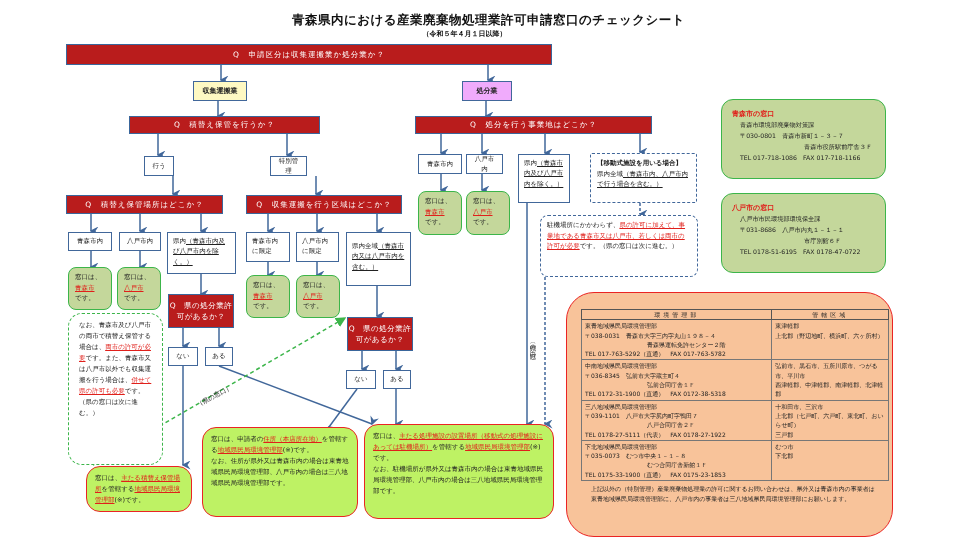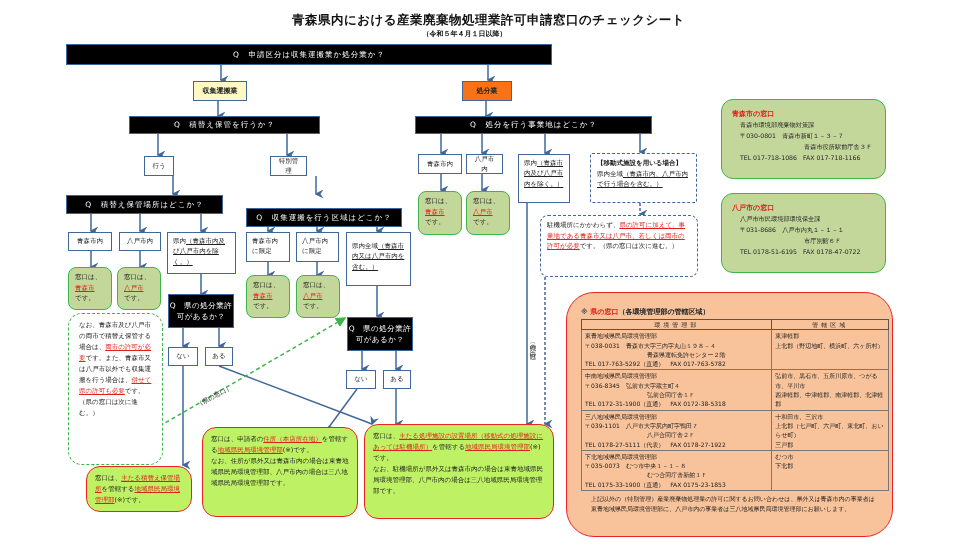--- a/index.html
+++ b/index.html
@@ -1,33 +1,33 @@
 <!DOCTYPE html>
 <html><head>
 <meta charset="utf-8">
 <style>
   html, body { margin:0; padding:0; background:#ffffff; }
   body { width:977px; height:549px; position:relative; overflow:hidden;
          font-family:"DejaVu Sans", sans-serif; color:#222; }
   .abs { position:absolute; box-sizing:border-box; }
   #title { left:0; width:977px; top:12px; text-align:center; font-size:12.5px; font-weight:bold; color:#111; letter-spacing:0.5px; }
   #subtitle { left:0; width:914px; top:29px; text-align:center; font-size:7px; font-weight:bold; color:#111;padding-left:15px; }
-  .qbar { background:#000000; color:#fff; border:1.5px solid #3a669b; font-size:7.5px;
+  .qbar { background:#b91c1c; color:#fff; border:1.5px solid #3a669b; font-size:7.5px;
           display:flex; align-items:center; justify-content:center; text-align:center; letter-spacing:1px; line-height:1.5; }
   .box { background:#fff; border:1.5px solid #41679a; font-size:6.5px; padding:3px 5px; line-height:1.6; }
   .box.center { display:flex; align-items:center; justify-content:center; text-align:center; }
   .u { text-decoration:underline; }
   .red { color:#e0201b; text-decoration:underline; }
   .redplain { color:#e0201b; }
   .green { background:#c4d79b; border:1.6px solid #3cb54a; border-radius:8px; font-size:6.5px; line-height:1.65; padding:4px 6px; }
   .orange { background:#bef264; border:1.6px solid #ea2424; border-radius:14px; font-size:6.5px; line-height:1.7; padding:6px 8px; }
   .dashblue { border:1.5px dashed #41679a; border-radius:8px; background:#fff; font-size:6.5px; line-height:1.65; padding:4px 6px; }
   .dashgreen { border:1.6px dashed #3cb54a; border-radius:14px; background:#fff; font-size:6.5px; line-height:1.7; padding:6px 10px; }
   #cat-collect { background:#fef9c3; border:1.5px solid #41679a; font-size:7px; font-weight:bold; display:flex; align-items:center; justify-content:center; }
-  #cat-dispose { background:#f97316; border:1.5px solid #41679a; font-size:7px; font-weight:bold; display:flex; align-items:center; justify-content:center; }
+  #cat-dispose { background:#f0abfc; border:1.5px solid #41679a; font-size:7px; font-weight:bold; display:flex; align-items:center; justify-content:center; }
   .office { background:#c4d79b; border:1.6px solid #3cb54a; border-radius:12px; font-size:6.2px; line-height:1.75; padding:8px 10px; }
   .office .oh { color:#e0201b; font-weight:bold; font-size:7px; }
   .office .ol { padding-left:8px; }
   .office .ol2 { padding-left:72px; }
   #pref-panel { background:#f8c39a; border:1.6px solid #ea2424; border-radius:28px; left:566px; top:292px; width:327px; height:245px; padding:14px 12px 0 14px; }
   #pref-head { font-size:7px; font-weight:bold; }
   #pref-table { border-collapse:collapse; width:308px; margin-top:2px; font-size:6px; line-height:1.55; border:1.5px solid #555; }
   #pref-table th { font-weight:normal; border:1px solid #555; padding:0 3px; letter-spacing:3px; }
   #pref-table td { border:1px solid #777; padding:1px 3px; vertical-align:top; }
   #pref-note { font-size:6px; line-height:1.7; padding:3px 4px 0 10px; }
@@ -95,21 +95,21 @@
 
 <div class="abs qbar" style="left:66px;top:44px;width:486px;height:21px;">Q　申請区分は収集運搬業か処分業か？</div>
 <div id="cat-collect" class="abs" style="left:193px;top:81px;width:54px;height:20px;">収集運搬業</div>
 <div id="cat-dispose" class="abs" style="left:462px;top:81px;width:50px;height:20px;">処分業</div>
 
 <div class="abs qbar" style="left:129px;top:116px;width:191px;height:18px;">Q　積替え保管を行うか？</div>
 <div class="abs box center" style="left:144px;top:156px;width:30px;height:20px;">行う</div>
 <div class="abs box center" style="left:270px;top:156px;width:37px;height:20px;">特別管理</div>
 
 <div class="abs qbar" style="left:66px;top:195px;width:157px;height:19px;">Q　積替え保管場所はどこか？</div>
-<div class="abs qbar" style="left:246px;top:208px;width:156px;height:19px;">Q　収集運搬を行う区域はどこか？</div>
+<div class="abs qbar" style="left:246px;top:195px;width:156px;height:19px;">Q　収集運搬を行う区域はどこか？</div>
 
 <div class="abs box center" style="left:68px;top:232px;width:44px;height:19px;">青森市内</div>
 <div class="abs box center" style="left:119px;top:232px;width:42px;height:19px;">八戸市内</div>
 <div class="abs box" style="left:167px;top:232px;width:69px;height:42px;">
   <span>県内</span><span class="u">（青森市内及び八戸市内を除く。）</span>
 </div>
 
 <div class="abs box" style="left:246px;top:232px;width:44px;height:30px;">青森市内に限定</div>
 <div class="abs box" style="left:296px;top:232px;width:43px;height:30px;">八戸市内に限定</div>
 <div class="abs box" style="left:346px;top:232px;width:65px;height:54px;padding-top:8px;">
@@ -199,24 +199,20 @@
 </div>
 <div class="abs office" style="left:721px;top:193px;width:165px;height:80px;">
   <div class="oh">八戸市の窓口</div>
   <div class="ol">八戸市市民環境部環境保全課</div>
   <div class="ol">〒031-8686　八戸市内丸１－１－１</div>
   <div class="ol2">市庁別館６Ｆ</div>
   <div class="ol">TEL 0178-51-6195　FAX 0178-47-0722</div>
 </div>
 
 <div id="pref-panel" class="abs">
-  <div id="pref-head">
-    <span style="color:#555;">※</span>
-    <span class="redplain">県の窓口</span><span>（各環境管理部の管轄区域）</span>
-  </div>
   <table id="pref-table">
     <thead>
       <tr>
         <th style="width:62%;">環境管理部</th>
         <th>管轄区域</th>
       </tr>
     </thead>
     <tbody id="pref-rows">
   <tr>
     <td>

